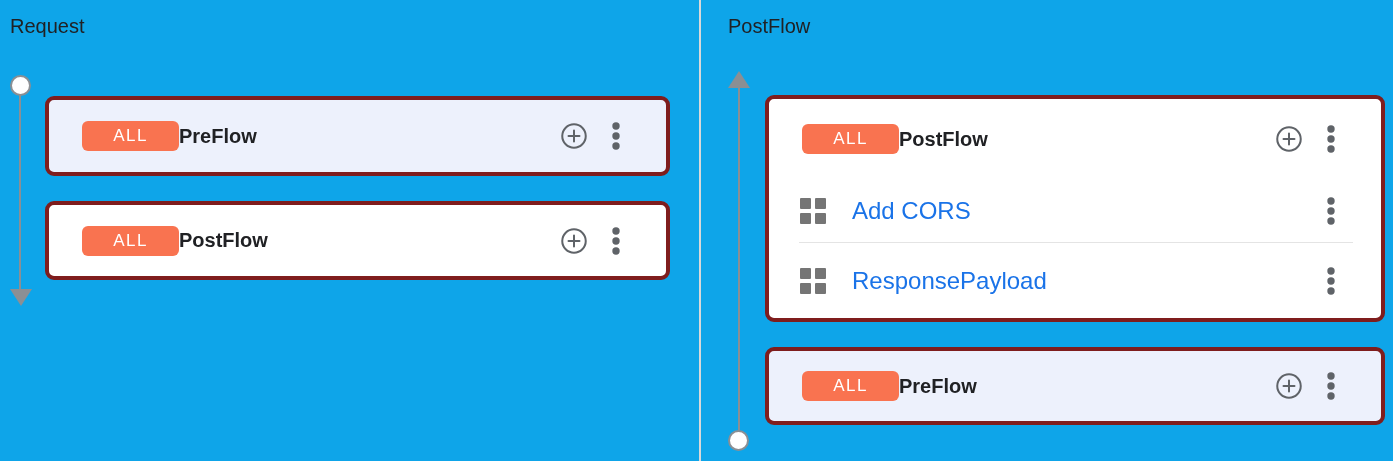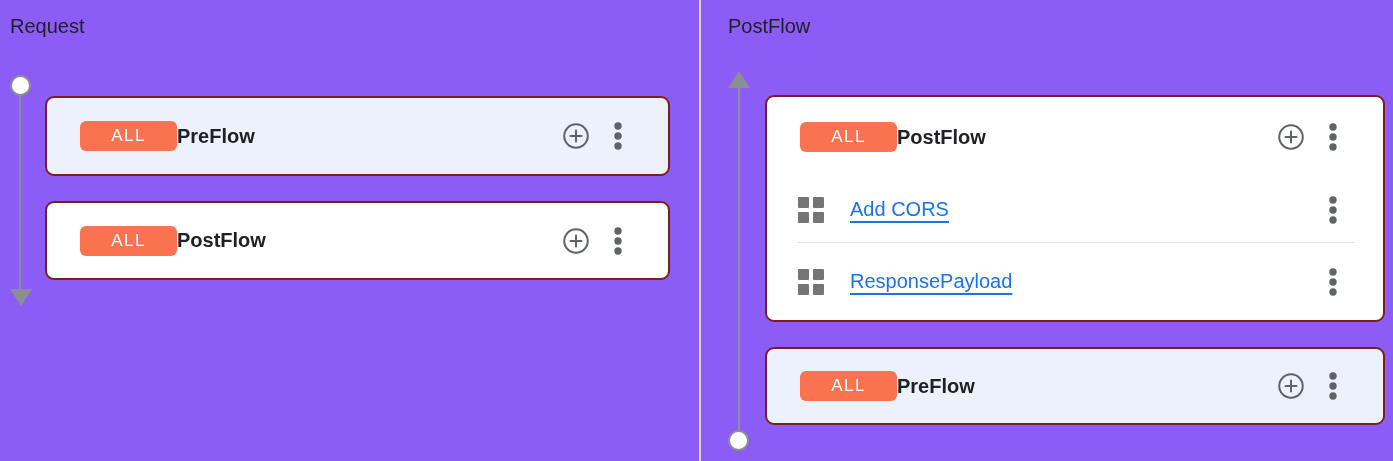--- a/index.html
+++ b/index.html
@@ -1,19 +1,19 @@
 <!DOCTYPE html>
 <html><head>
 <meta charset="utf-8">
 <style>
   * { margin:0; padding:0; box-sizing:border-box; }
   html,body { background:#ffffff; }
   body { font-family:"Liberation Sans", sans-serif; color:#202124; }
 
-  .canvas { position:relative; width:1393px; height:461px; background:#8b5cf6; overflow:hidden; }
+  .canvas { position:relative; width:1393px; height:461px; background:#0ea5e9; overflow:hidden; }
 
   .panel-divider { position:absolute; left:699px; top:0; width:2px; height:461px; background:#d9d9d9; }
 
   .panel-title { position:absolute; top:14px; font-size:20px; font-weight:400; color:#202124; line-height:24px; }
   .panel-title.request  { left:10px; }
   .panel-title.response { left:728px; }
 
   
   .tl-circle { position:absolute; width:21px; height:21px; border:2px solid #8b8f94; border-radius:50%; background:#fff; }
   .tl-line   { position:absolute; width:2px; background:#8b8f94; }
@@ -24,21 +24,21 @@
 
   .req-circle { left:10px;  top:75px; }
   .req-line   { left:19px;  top:95px;  height:195px; }
   .req-arrow  { left:10px;  top:289px; }
 
   .res-arrow  { left:728px; top:71px; }
   .res-line   { left:738px; top:87px;  height:343px; }
   .res-circle { left:728px; top:430px; }
 
   
-  .flow-card { position:absolute; background:#ffffff; border:2px solid #7f1d1d; border-radius:9px; }
+  .flow-card { position:absolute; background:#ffffff; border:4px solid #7f1d1d; border-radius:9px; }
   .flow-card.highlighted { background:#EDF1FC; }
 
   .card-req-1 { left:45px;  top:96px;  width:625px; height:80px; }
   .card-req-2 { left:45px;  top:201px; width:625px; height:79px; }
   .card-res-1 { left:765px; top:95px;  width:620px; height:227px; display:flex; flex-direction:column; }
   .card-res-2 { left:765px; top:347px; width:620px; height:78px; }
 
   .flow-header { display:flex; align-items:center; height:100%; padding:0 44px 0 33px; }
   .card-res-1 .flow-header { height:80px; flex:none; }
 
@@ -56,21 +56,21 @@
   
   .policy-row { display:flex; align-items:center; padding:0 44px 0 31px; }
   .policy-row.r1 { height:66px; }
   .policy-row.r2 { height:78px;text-align:center; }
   .policy-divider { height:1px; background:#e4e4e4; margin:0 28px 0 30px; }
 
   .grid-icon { display:grid; grid-template-columns:11px 11px; grid-auto-rows:11px; gap:4px;
                width:26px; height:26px; margin-right:26px; flex:none; }
   .grid-icon i { display:block; background:#757575; border-radius:1px; }
 
-  .policy-link { font-size:20px; color:#1A73E8; text-decoration:underline;
+  .policy-link { font-size:24px; color:#1A73E8; 
                  text-decoration-thickness:1.5px; text-underline-offset:5px; cursor:pointer; white-space:nowrap; }
 </style>
 </head>
 <body>
 
 <div class="canvas">
 
   <div class="panel-divider"></div>
 
   <section>

